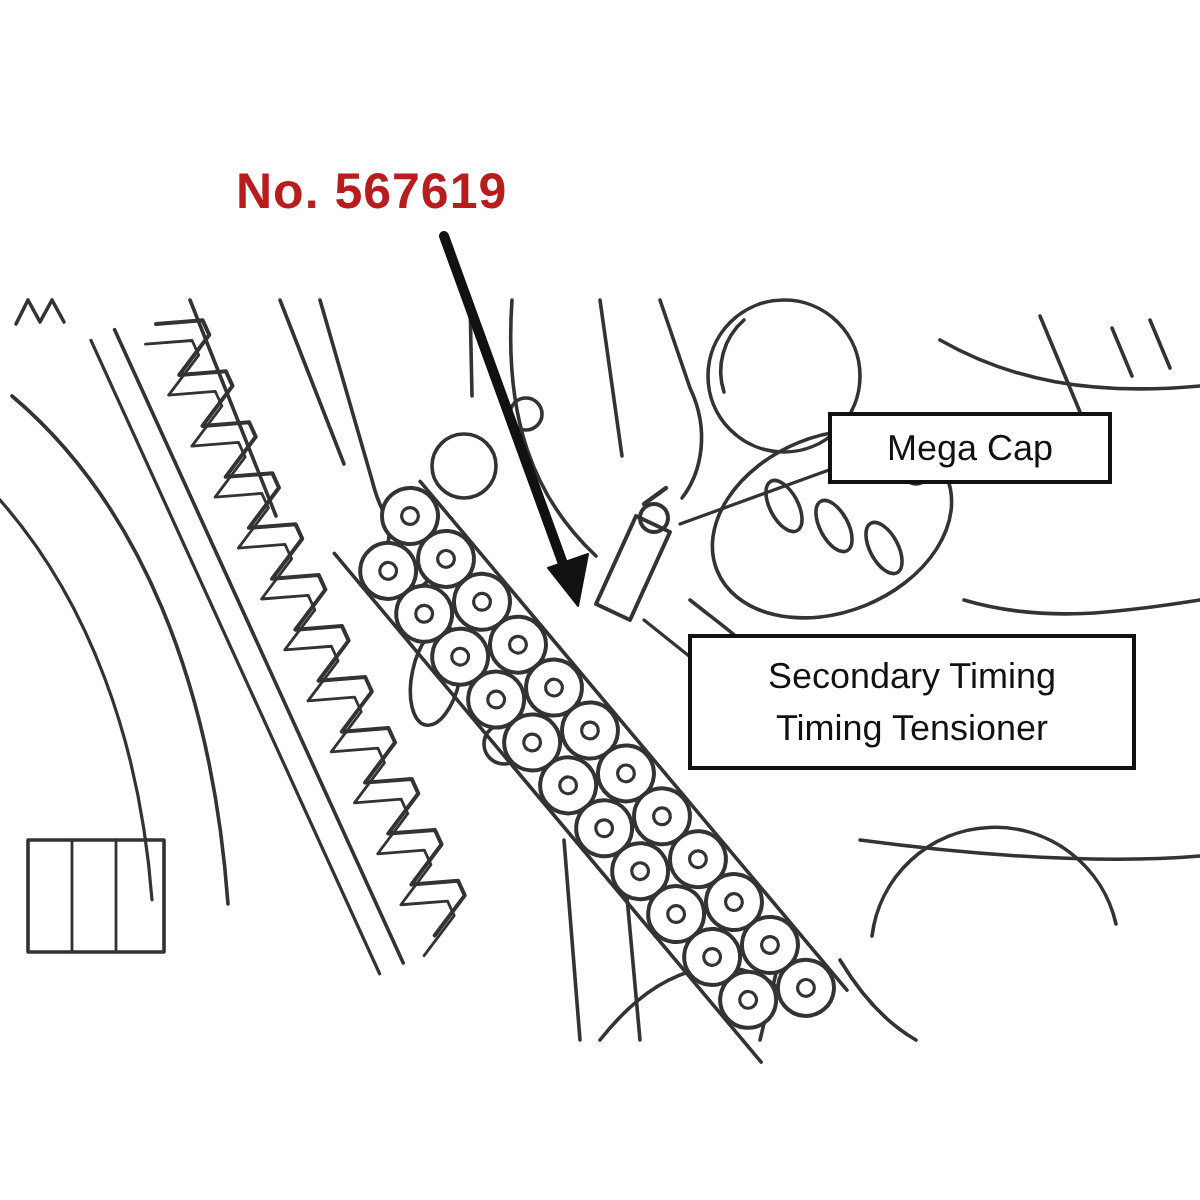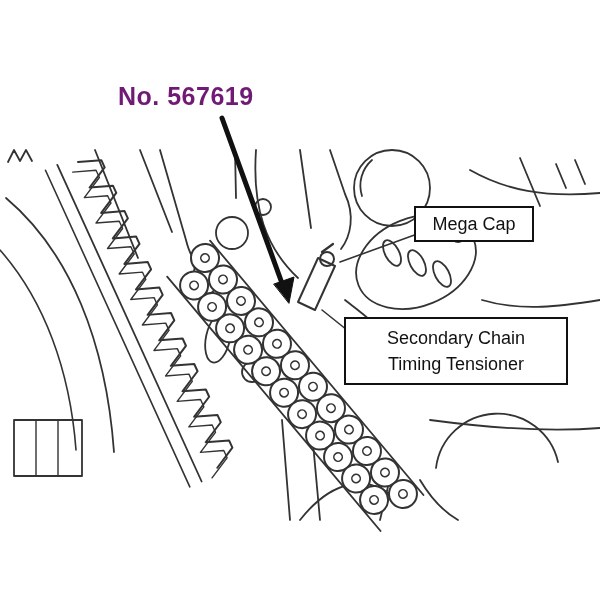--- a/index.html
+++ b/index.html
@@ -9,37 +9,37 @@
     background:#ffffff;
     font-family:"Liberation Sans", sans-serif;
     overflow:hidden;
   }
   .art{position:absolute;left:0;top:0;width:600px;height:600px;}
   .part-number{
     position:absolute;
     left:118px;top:82px;
     font-size:25px;
     font-weight:bold;
-    color:#701a75;
+    color:#b91c1c;
     letter-spacing:0.5px;
     white-space:nowrap;
   }
   .callout-box{
     position:absolute;
     background:#ffffff;
     border:2px solid #111;
     color:#111;
     text-align:center;
     font-size:18px;
     line-height:1.45;
     padding:3px 10px;
     box-sizing:border-box;
     white-space:nowrap;
   }
-  .mega-cap-box{ left:414px; top:206px; width:120px; }
+  .mega-cap-box{ left:414px; top:206px; width:142px; }
   .tensioner-box{ left:344px; top:317px; width:224px; padding-top:6px; padding-bottom:6px;}
 </style>
 </head>
 <body>
 
 <div class="stage">
 
   <svg class="art" viewBox="0 0 600 600" fill="none" stroke="#333" stroke-width="2" stroke-linecap="round" stroke-linejoin="round">
 
     <defs>
@@ -163,17 +163,17 @@
     </g>
   </svg>
 
   <div class="part-number">No. 567619</div>
 
   <div class="callout-box mega-cap-box">
     <span>Mega Cap</span>
   </div>
 
   <div class="callout-box tensioner-box">
-    <div>Secondary Chain</div>
+    <div>Secondary Timing</div>
     <div>Timing Tensioner</div>
   </div>
 
 </div>
 
 </body></html>

